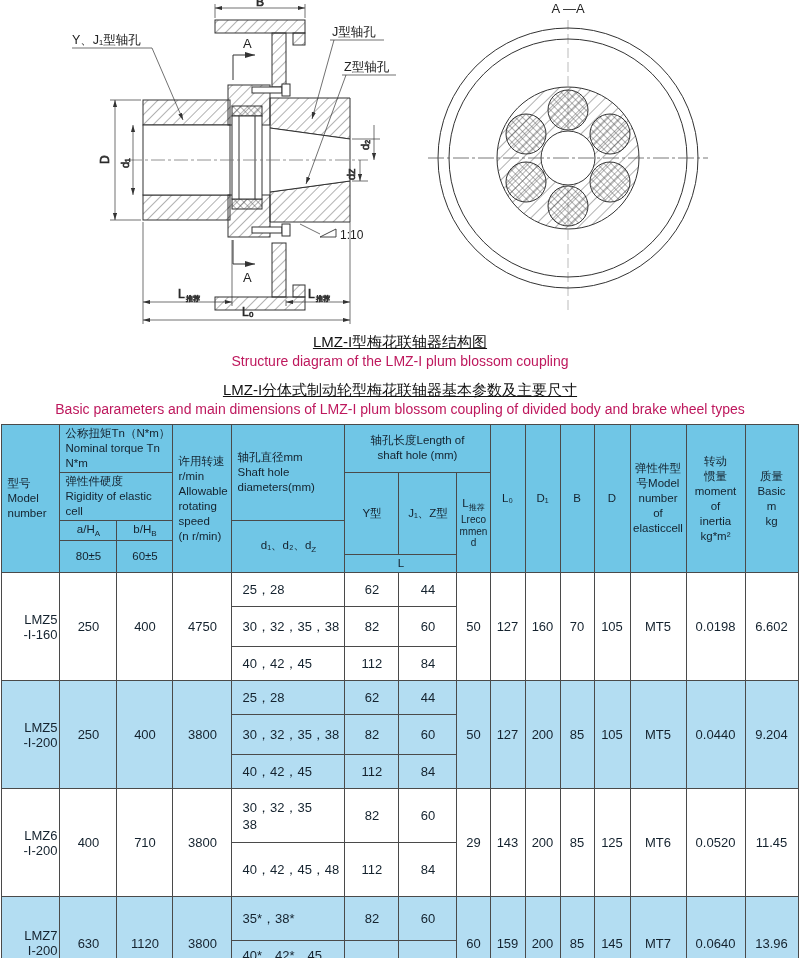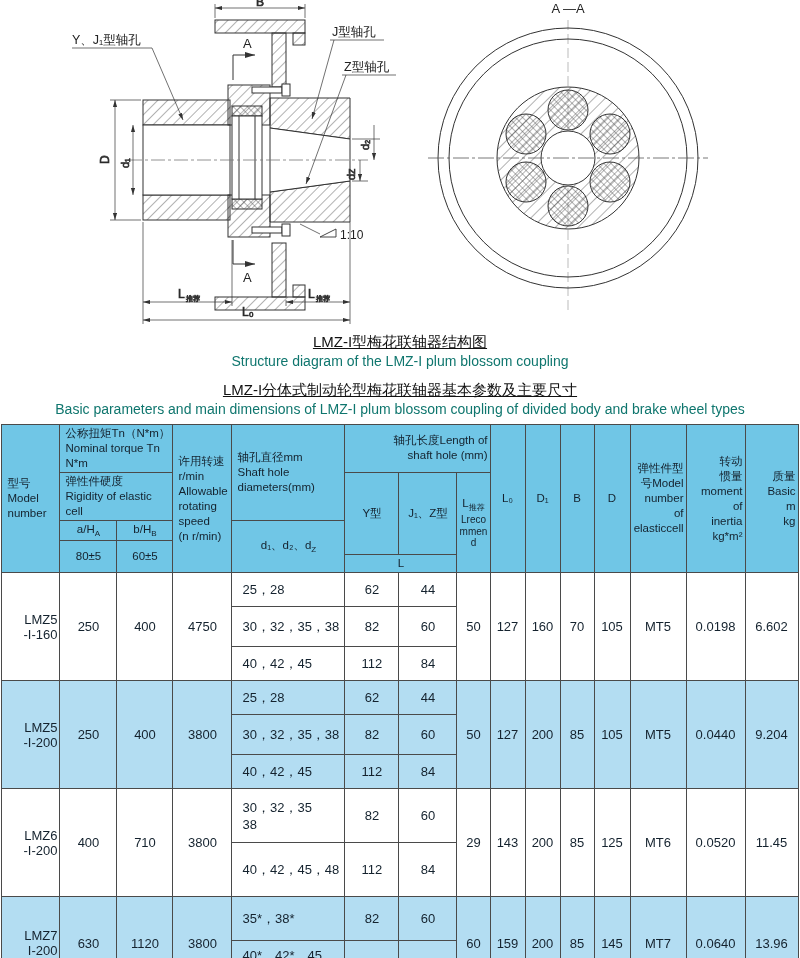--- a/index.html
+++ b/index.html
@@ -2,27 +2,27 @@
 <html><head>
 <meta charset="utf-8">
 <style>
   html,body{margin:0;padding:0;background:#fff;}
   body{width:800px;height:958px;overflow:hidden;font-family:"Liberation Sans",sans-serif;color:#14222e;}
   .page{width:800px;height:958px;position:relative;background:#fff;}
   .diagrams{position:relative;width:800px;height:330px;}
   .svgabs{position:absolute;top:0;}
   .captions{text-align:center;}
   .cap-zh{font-size:15px;color:#111;margin-top:2px;line-height:20px;text-decoration:underline;}
-  .cap-en{font-size:14px;color:#0f766e;line-height:19px;}
+  .cap-en{font-size:14px;color:#be185d;line-height:19px;}
   .cap-gap{margin-top:9px;}
   table{border-collapse:collapse;width:796px;margin:5px auto 0 auto;table-layout:fixed;}
   td{border:1px solid #4a4a4a;text-align:center;vertical-align:middle;font-size:13px;padding:1px 2px;color:#14222e;}
   thead td{background:#70c6e6;font-size:11.5px;line-height:1.3;font-weight:normal;}
   tr.shaded td{background:#b3ddf2;}
-  .pre{white-space:pre-line;text-align:right;}
+  .pre{white-space:pre-line;}
   .th-left{text-align:left;padding-left:5px;}
   td.dia{text-align:left;padding-left:10px;white-space:pre-line;}
   td.model-cell{text-align:right;padding-left:8px;white-space:pre-line;}
   .brk{word-break:break-all;font-size:10px;line-height:1.15;}
   sub{font-size:8px;}
   svg text{font-family:"Liberation Sans",sans-serif;fill:#222;}
 </style>
 </head>
 <body>
 

